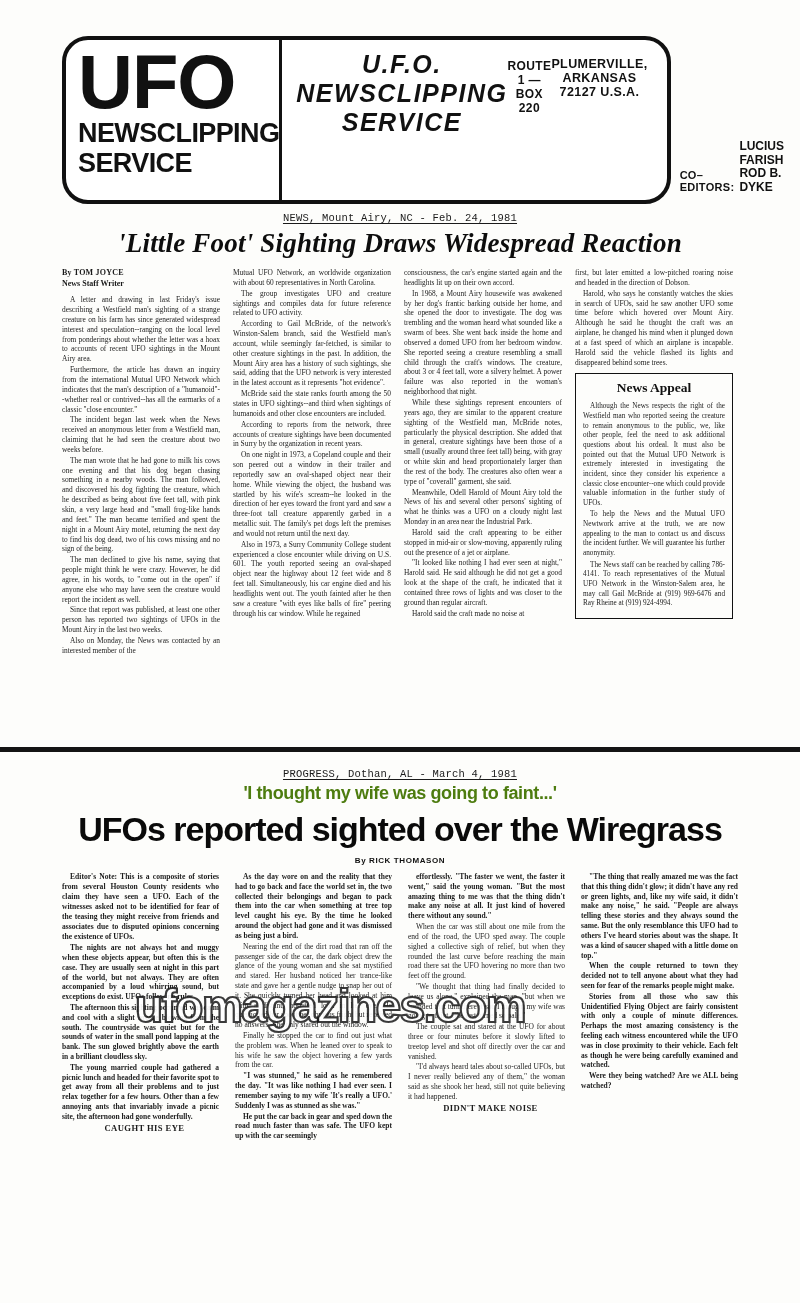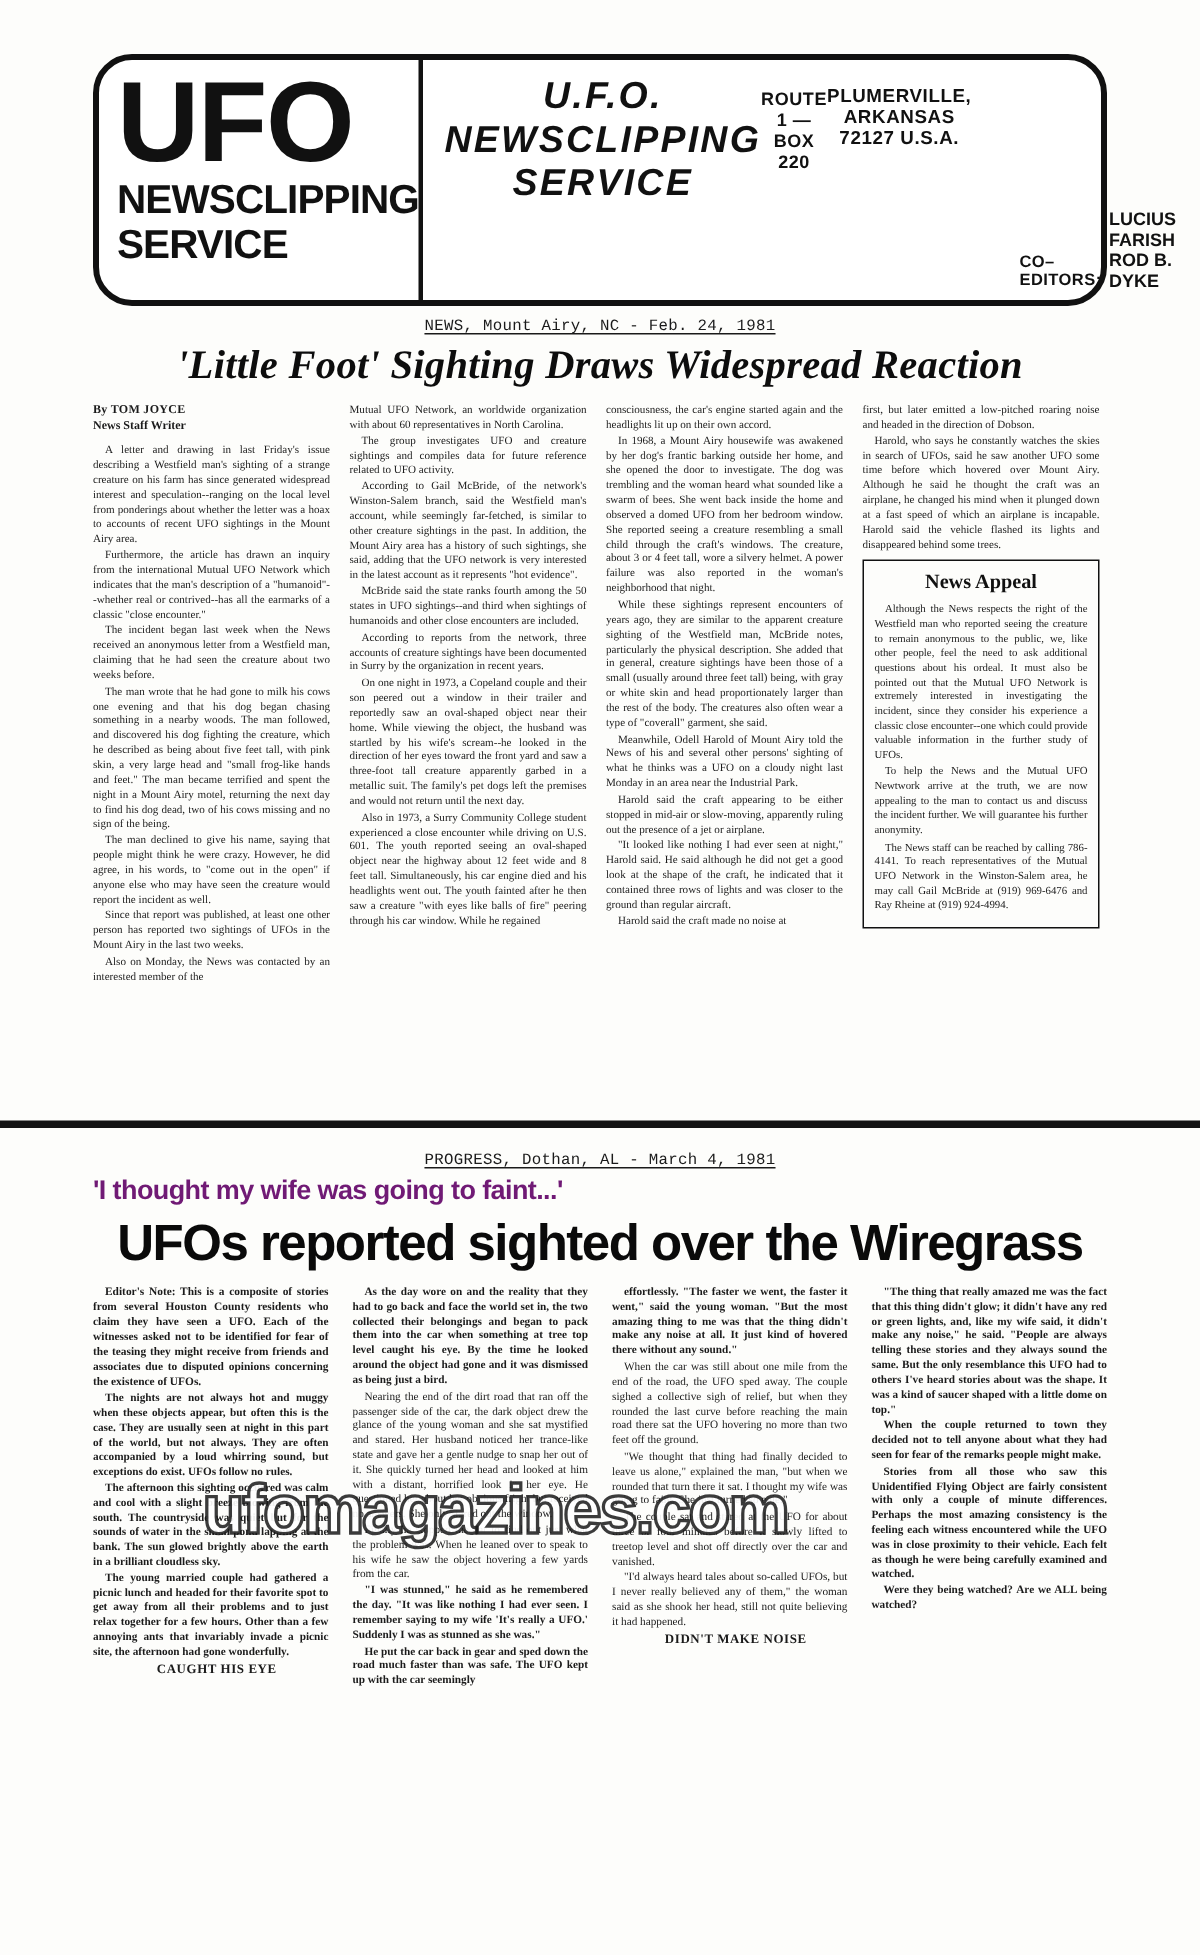--- a/index.html
+++ b/index.html
@@ -19,21 +19,21 @@
     position: absolute;
     inset: 0;
     background: #fdfdfb;
   }
 
   
   .masthead {
     position: absolute;
     left: 62px;
     top: 36px;
-    width: 676px;
+    width: 609px;
     height: 168px;
     border: 4px solid #111;
     border-radius: 26px;
     box-sizing: border-box;
     background: #fff;
     display: flex;
   }
   .mast-left {
     width: 236px;
     border-right: 3px solid #111;
@@ -233,27 +233,27 @@
   }
 
   
   .art2 {
     position: absolute;
     left: 62px;
     top: 768px;
     width: 676px;
   }
   .kicker {
-    text-align: left;
+    text-align: center;
     font-family: "Liberation Sans", sans-serif;
     font-weight: bold;
     font-size: 18px;
     letter-spacing: -0.4px;
     margin-top: 3px;
-    color: #701a75;
+    color: #4d7c0f;
   }
   .headline2 {
     text-align: center;
     font-family: "Liberation Sans", sans-serif;
     font-weight: bold;
     font-size: 34px;
     letter-spacing: -1px;
     margin-top: 6px;
     color: #0a0a0a;
   }
@@ -394,20 +394,21 @@
       </div>
     </div>
   </div>
 
   <div class="divider"></div>
 
   <div class="art2">
     <div class="dateline">PROGRESS, Dothan, AL - March 4, 1981</div>
     <div class="kicker">'I thought my wife was going to faint...'</div>
     <div class="headline2">UFOs reported sighted over the Wiregrass</div>
+    <div class="byline2">By RICK THOMASON</div>
 
     <div class="cols2">
       <div class="col2">
         <p class="ednote noind">Editor's Note: This is a composite of stories from several Houston County residents who claim they have seen a UFO. Each of the witnesses asked not to be identified for fear of the teasing they might receive from friends and associates due to disputed opinions concerning the existence of UFOs.</p>
         <p class="boldblock">The nights are not always hot and muggy when these objects appear, but often this is the case. They are usually seen at night in this part of the world, but not always. They are often accompanied by a loud whirring sound, but exceptions do exist. UFOs follow no rules.</p>
         <p class="boldblock">The afternoon this sighting occurred was calm and cool with a slight breeze blowing from the south. The countryside was quiet but for the sounds of water in the small pond lapping at the bank. The sun glowed brightly above the earth in a brilliant cloudless sky.</p>
         <p class="boldblock">The young married couple had gathered a picnic lunch and headed for their favorite spot to get away from all their problems and to just relax together for a few hours. Other than a few annoying ants that invariably invade a picnic site, the afternoon had gone wonderfully.</p>
         <p class="subhead">CAUGHT HIS EYE</p>
       </div>
       <div class="col2">

